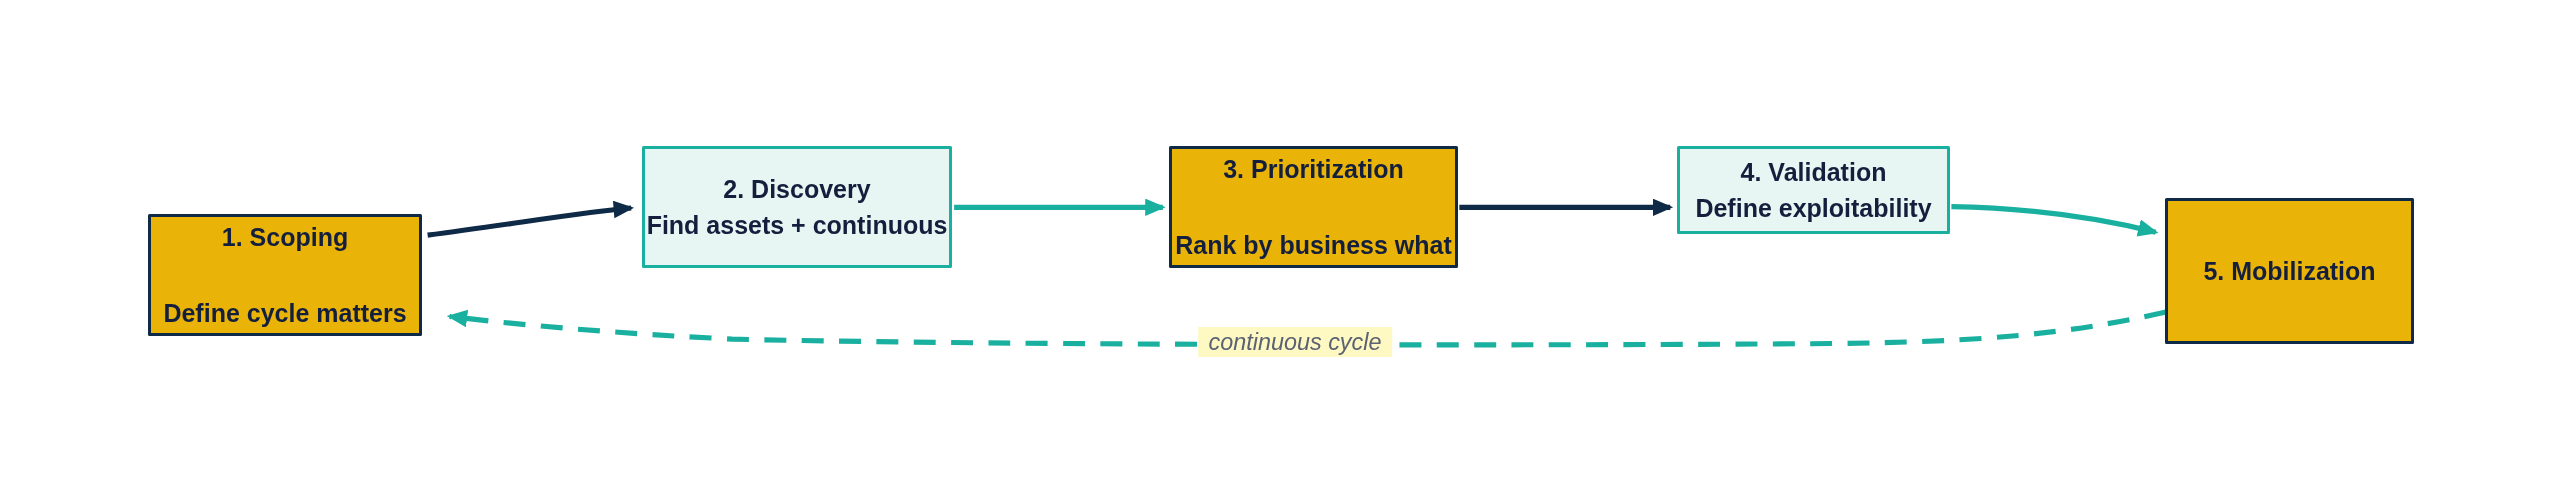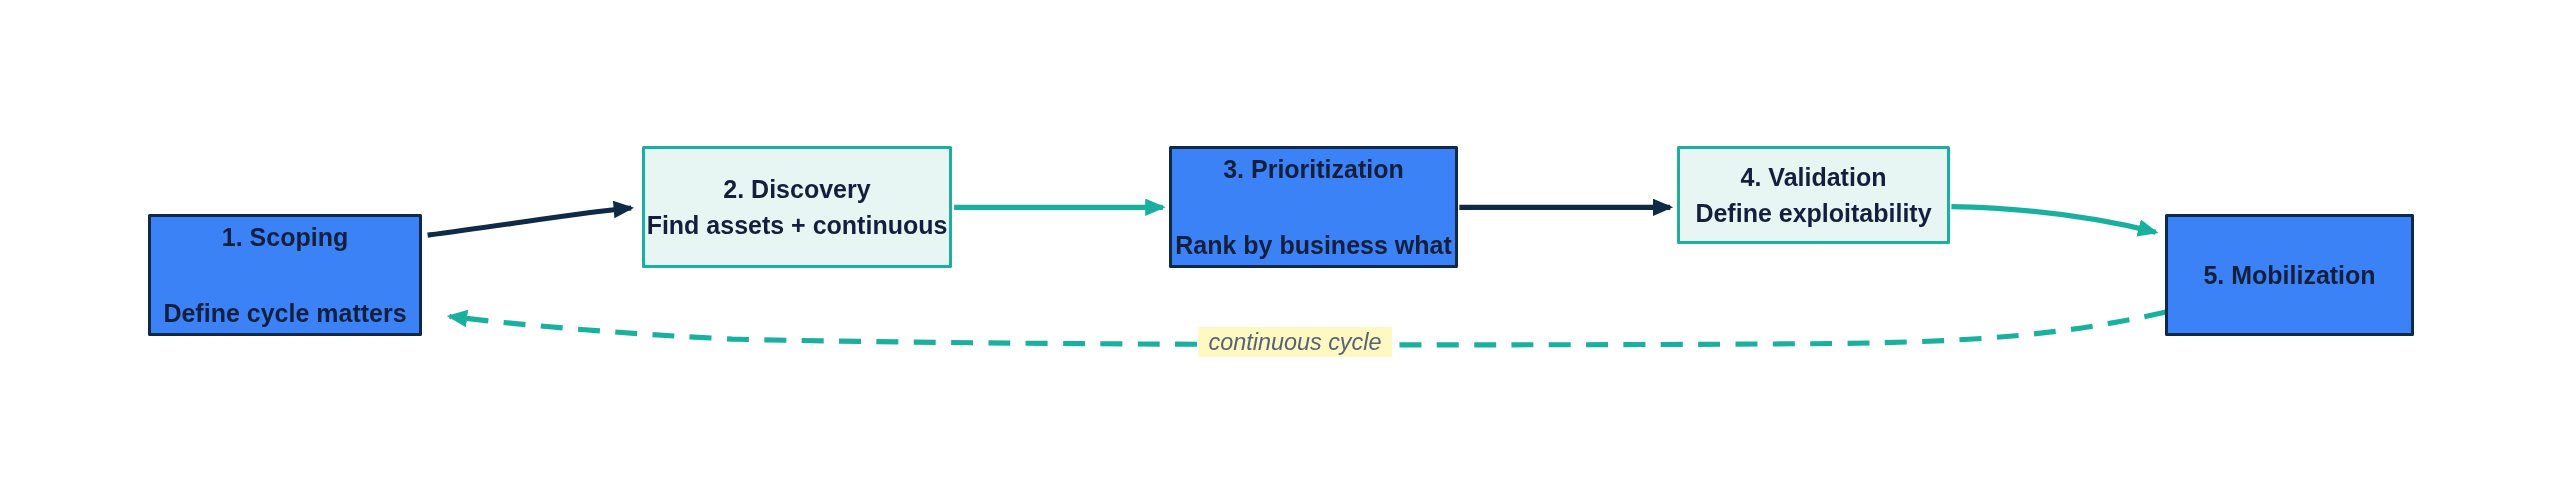--- a/index.html
+++ b/index.html
@@ -22,33 +22,33 @@
     flex-direction: column;
     justify-content: center;
     align-items: center;
     font-weight: bold;
     font-size: 25px;
     line-height: 36px;
     color: #131f3d;
     border-radius: 1.5px;
   }
   .variant-navy {
-    background: #3b82f6;
+    background: #eab308;
     border: 3.7px solid #0e2a47;
     gap: 40px;
   }
   .variant-teal {
     background: #e7f6f2;
     border: 3.7px solid #1ab0a0;
   }
   #step1 { left: 148px;  top: 214px; width: 274px; height: 122px; }
   #step2 { left: 642px;  top: 146px; width: 310px; height: 122px; }
   #step3 { left: 1169px; top: 146px; width: 289px; height: 122px; }
-  #step4 { left: 1677px; top: 146px; width: 273px; height: 98px; }
-  #step5 { left: 2165px; top: 214px; width: 249px; height: 122px; }
+  #step4 { left: 1677px; top: 146px; width: 273px; height: 88px; }
+  #step5 { left: 2165px; top: 198px; width: 249px; height: 146px; }
   #connector-layer {
     position: absolute;
     left: 0; top: 0;
     width: 2576px;
     height: 504px;
     pointer-events: none;
   }
   #cycle-label {
     position: absolute;
     left: 1295px;

